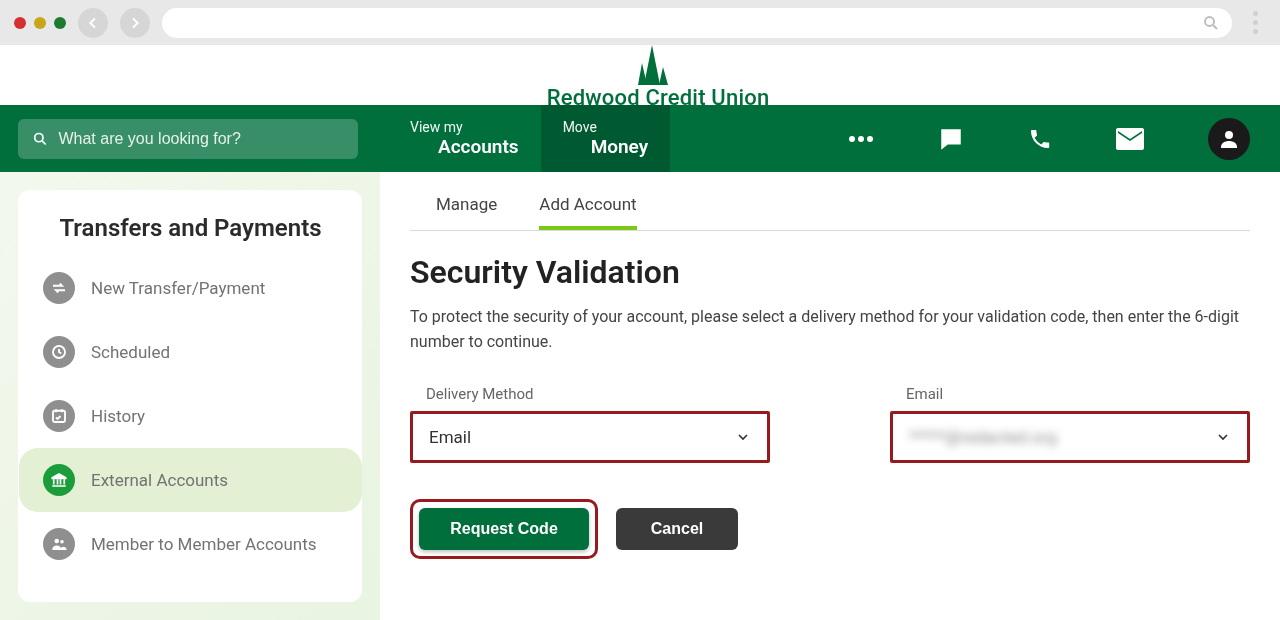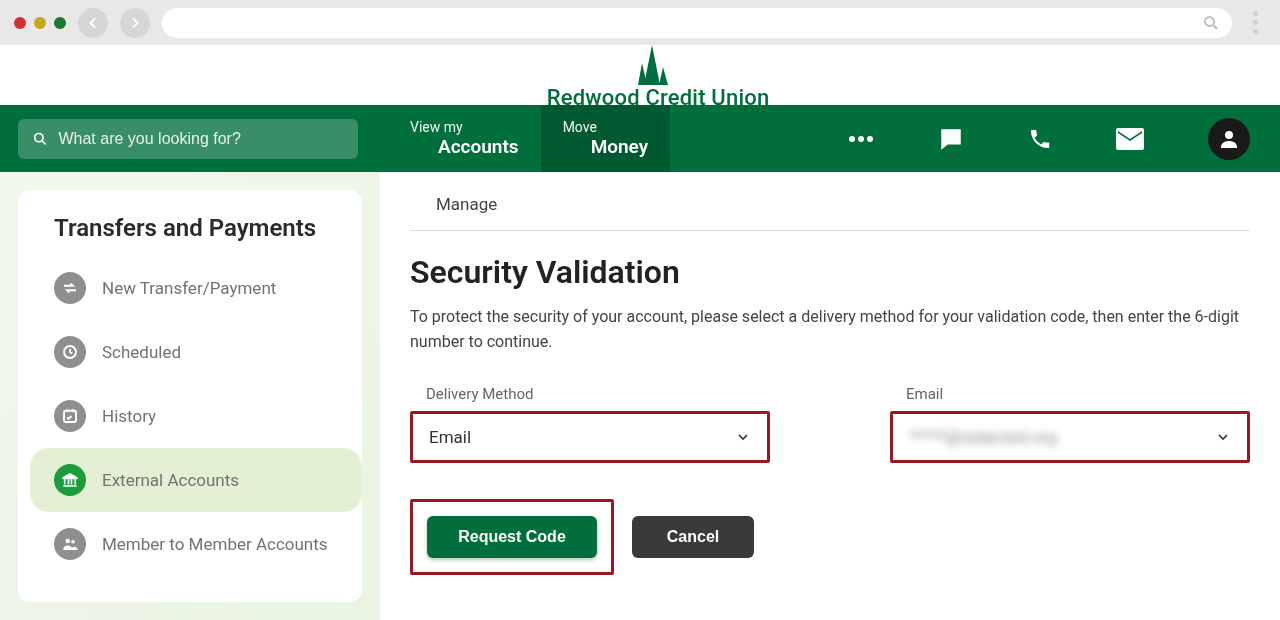--- a/index.html
+++ b/index.html
@@ -34,21 +34,21 @@
   .nav-tab .small { font-size: 14px; opacity: .95; }
   .nav-tab .big { font-size: 19px; font-weight: 600; margin-left: 28px; }
   .nav-tab.active { background: #005a31; }
   .nav-right { margin-left:auto; display:flex; align-items:center; gap: 64px; padding-right: 30px; }
   .nav-icon { color:#fff; cursor:pointer; display:flex; align-items:center; justify-content:center; }
   .avatar-circle { width:42px; height:42px; border-radius:50%; background:#1a1a1a; display:flex; align-items:center; justify-content:center; }
 
   
   .body-row { display:flex; height: calc(620px - 45px - 60px - 67px); }
   .sidebar-col { width: 380px; background: linear-gradient(135deg, #f3f8ec, #e9f4e2); padding: 18px; }
-  .sidebar-card { background: #fff; border-radius: 12px; height: 100%; padding: 24px 0 0 12px; overflow:hidden; }
+  .sidebar-card { background: #fff; border-radius: 12px; height: 100%; padding: 24px 0 0 1px; overflow:hidden;text-align:center; }
   .sidebar-title { font-size: 24px; font-weight: 600; color: #2b2b2b; padding: 0 24px 14px 24px; }
   .sb-item { display:flex; align-items:center; gap: 16px; padding: 16px 24px; cursor:pointer; color:#737373; font-size: 17px; }
   .sb-item.active { background: #e3f0d4; border-radius: 19px; }
   .sb-icon { width: 32px; height:32px; border-radius:50%; background:#8f8f8f; display:flex; align-items:center; justify-content:center; flex-shrink:0; }
   .sb-item.active .sb-icon { background:#1c9d3b; }
 
   
   .main-col { flex:1; padding: 22px 30px; }
   .sub-tabs { display:flex; gap: 42px; border-bottom: 1px solid #d9d9d9; padding-left: 26px; }
   .sub-tab { padding: 0 0 12px 0; font-size: 17px; color:#444; cursor:pointer; border-bottom: 4px solid transparent; }
@@ -57,21 +57,21 @@
   .page-desc { font-size: 16px; color:#444; margin-top: 14px; line-height: 1.55; max-width: 830px; }
 
   .form-row { display:flex; gap: 88px; margin-top: 30px; justify-content: space-between; }
   .form-group { width: 360px; }
   .form-label { font-size: 15px; color:#666; margin-left: 16px; margin-bottom: 8px; display:block; }
   .select-box { height: 52px; border: 3px solid #971a1e; border-radius: 2px; display:flex; align-items:center; justify-content:space-between; padding: 0 16px; background:#fff; cursor:pointer; font-size:17px; color:#333; }
   .select-box .blur { filter: blur(4px); color:#888; }
   .chev { color:#333; }
 
   .btn-row { display:flex; align-items:center; gap: 18px; margin-top: 36px; }
-  .btn-outline-red { border: 3px solid #971a1e; padding: 14px; border-radius: 2px; }
+  .btn-outline-red { border: 3px solid #971a1e; padding: 6px; border-radius: 10px; }
   .btn { height: 42px; padding: 0 26px; border-radius: 6px; border:none; font-size: 16px; font-weight:600; cursor:pointer; display:flex; align-items:center; justify-content:center; }
   .btn-primary { background:#006f3c; color:#fff; width: 170px; box-shadow: 0 2px 4px rgba(0,0,0,0.25); }
   .btn-cancel { background:#3a3a3a; color:#fff; width: 122px; }
 
   svg { display:block; }
 </style>
 </head>
 <body>
 
 <div class="browser-chrome">
@@ -219,20 +219,21 @@
             </svg>
         </div>
         <span>Member to Member Accounts</span>
       </div>
     </div>
   </div>
 
   <div class="main-col">
     <div class="sub-tabs">
       <div class="sub-tab">Manage</div>
+      <div class="sub-tab active">Add Account</div>
     </div>
 
     <h1 class="page-title">Security Validation</h1>
     <p class="page-desc">To protect the security of your account, please select a delivery method for your validation code, then enter the 6-digit number to continue.</p>
 
     <div class="form-row">
       <div class="form-group">
         <span class="form-label">Delivery Method</span>
         <div class="select-box">
           <span>Email</span>

